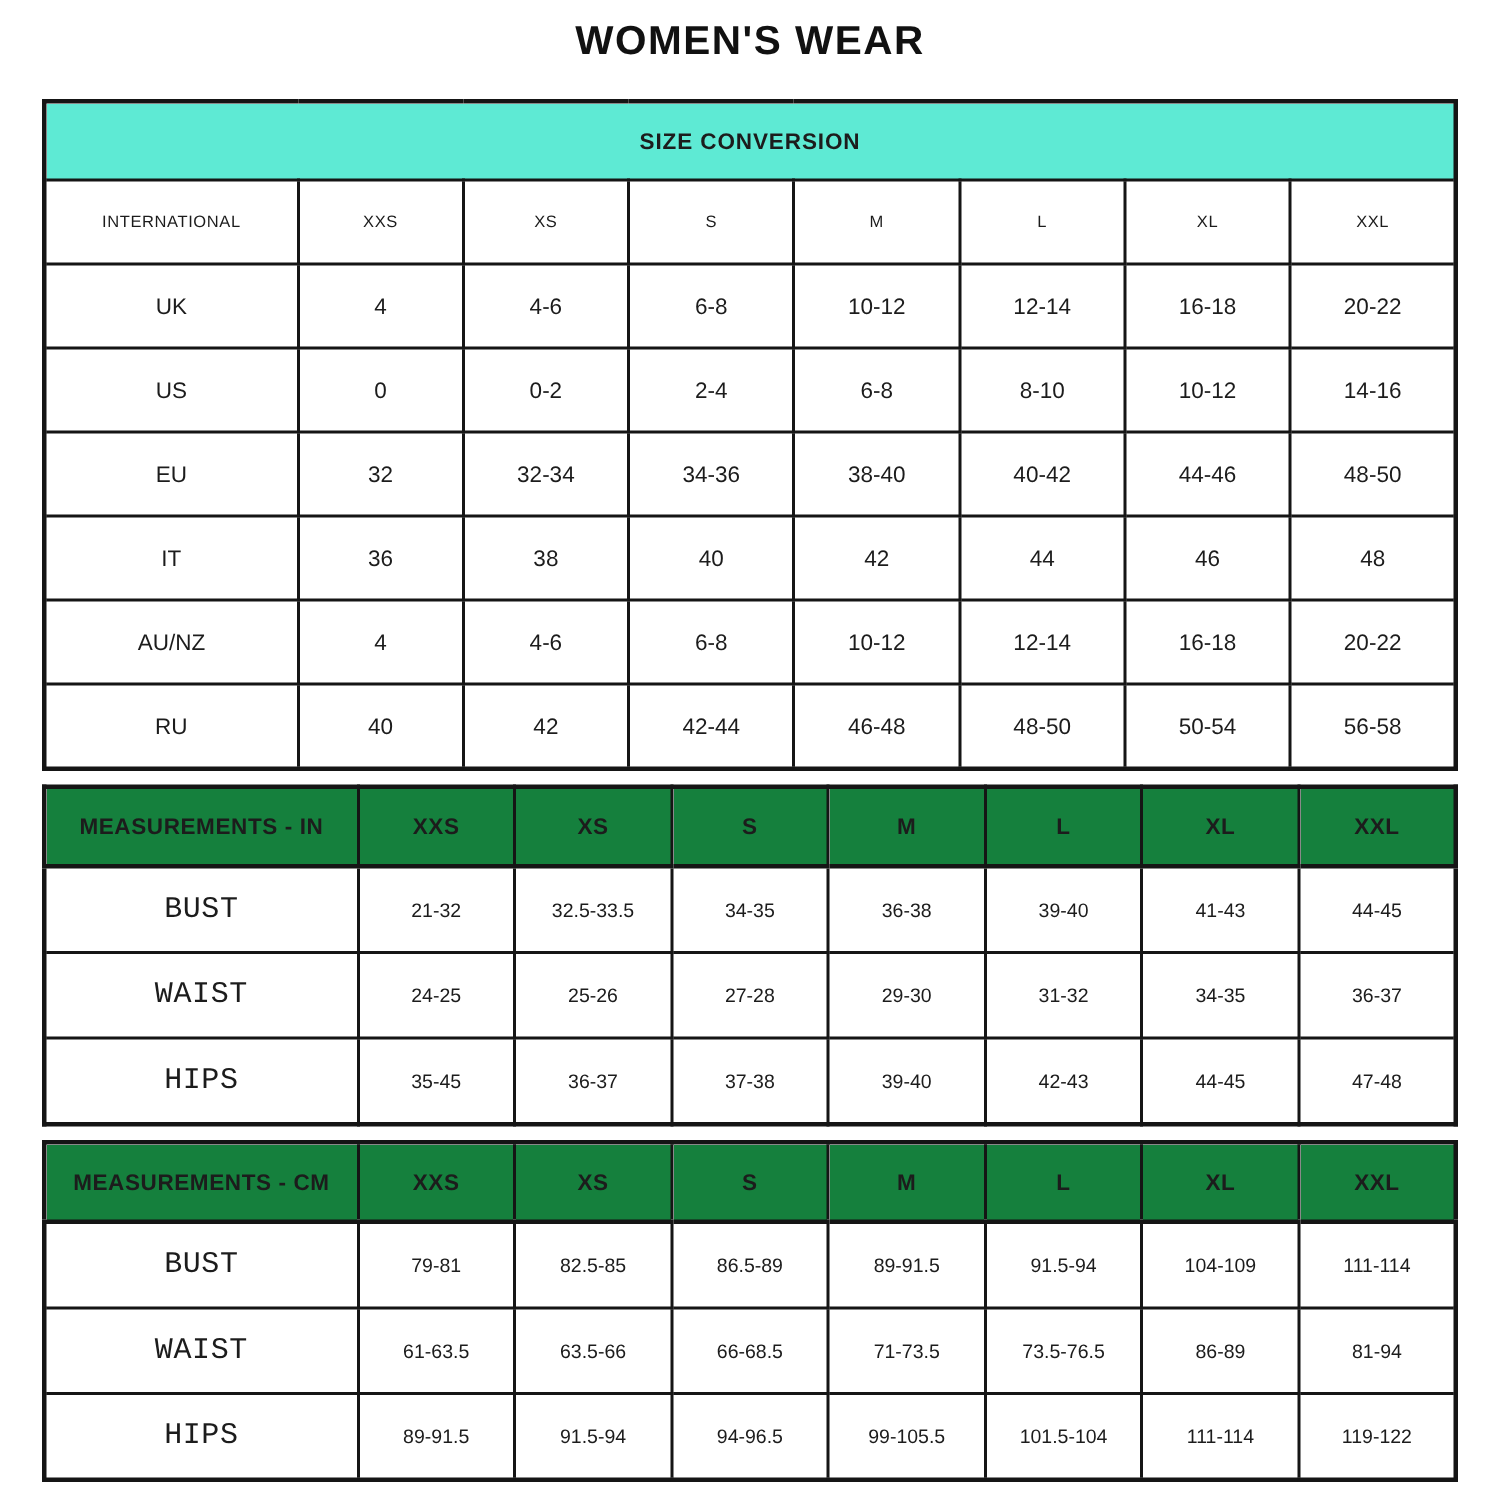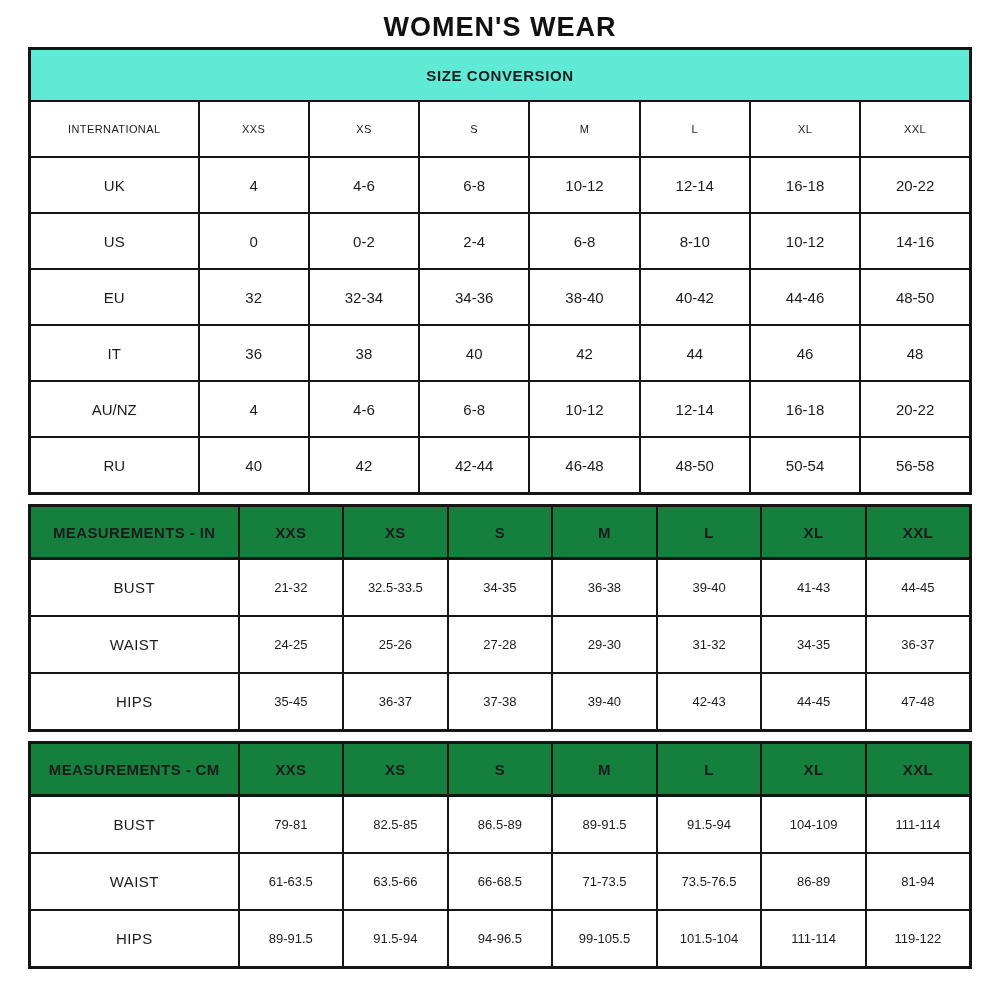--- a/index.html
+++ b/index.html
@@ -14,21 +14,21 @@
     height: 1000px;
     box-sizing: border-box;
     padding: 8px 28px 10px 28px;
     background: #ffffff;
   }
   .page-title {
     text-align: center;
     font-size: 27px;
     font-weight: 700;
     letter-spacing: 1px;
-    margin: 4px 0 4px 0;
+    margin: 4px 0 23px 0;
     color: #111111;
   }
   table.sheet {
     width: 944px;
     border-collapse: collapse;
     table-layout: fixed;
     border: 3px solid #151515;
     margin: 0 auto 9px auto;
   }
   table.sheet td, table.sheet th {
@@ -53,21 +53,21 @@
   
   .meas .hdr-row td {
     background: #15803d;
     height: 50px;
     font-size: 15px;
     font-weight: 700;
     letter-spacing: 0.4px;
     border-bottom: 3px solid #151515;
   }
   .meas tbody td { height: 55px; }
-  .meas tbody td.lbl { font-size: 15px; letter-spacing: 0.4px; }
+  .meas tbody td.lbl { font-size: 20px; letter-spacing: 0.4px; font-family: Liberation Mono, monospace; }
   .meas tbody td.val { font-size: 13px; }
   col.lbl-conv { width: 169px; }
   col.lbl-meas { width: 209px; }
 </style>
 </head>
 <body>
 
 <div class="page">
 
   <h1 class="page-title">WOMEN'S WEAR</h1>

